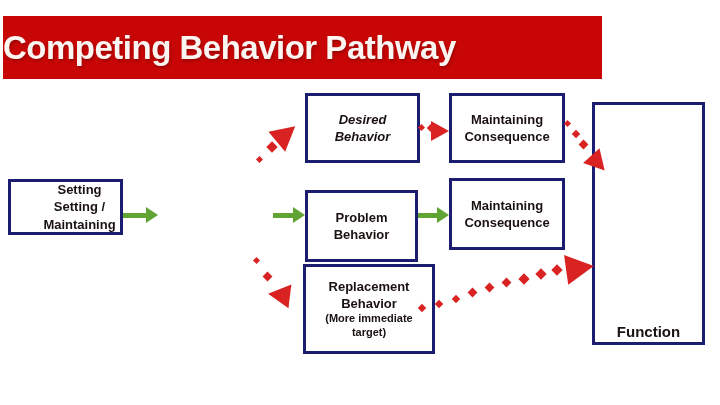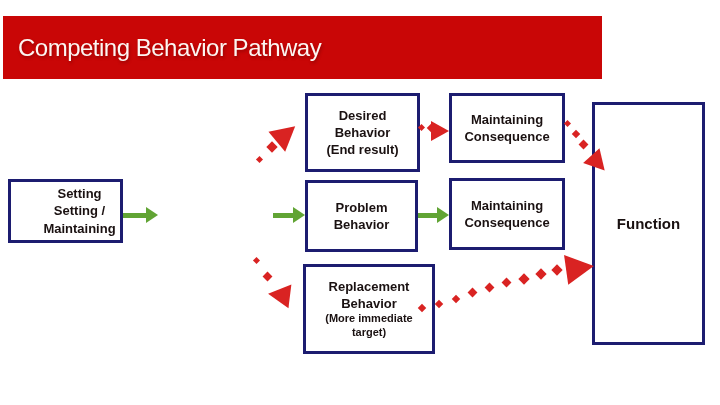--- a/index.html
+++ b/index.html
@@ -8,22 +8,22 @@
     font-family:"Liberation Sans",sans-serif;
   }
   
   .header-bar{
     position:absolute;left:3px;top:16px;width:599px;height:63px;
     background:var(--header-bg,#c90606);
     display:flex;align-items:center;
   }
   .header-title{
     color:var(--header-text,#fcf6f2);
-    font-size:24px;font-weight:400;letter-spacing:-0.5px;
-    padding-left:15px;white-space:nowrap;
+    font-size:33px;font-weight:700;letter-spacing:-0.5px;
+    white-space:nowrap;
     text-shadow:1px 2px 3px rgba(60,0,0,0.35);
   }
   
   .box{
     position:absolute;background:#fff;
     border:3px solid var(--box-border,#1c1c70);
     box-sizing:border-box;
     display:flex;flex-direction:column;align-items:center;justify-content:center;
     text-align:center;
     color:var(--label-text,#1a1111);
@@ -61,34 +61,33 @@
 </style>
 </head>
 <body>
 
 <div class="slide">
 
   <div class="header-bar">
     <div class="header-title">Competing Behavior Pathway</div>
   </div>
 
-  <div class="box" style="left:8px;top:179px;width:115px;height:64px;padding-left:28px;">
+  <div class="box" style="left:8px;top:179px;width:115px;height:56px;padding-left:28px;">
     <div>Setting</div>
     <div>Setting /</div>
     <div>Maintaining</div>
   </div>
 
 
-  <div class="box" style="left:305px;top:93px;width:115px;height:79px;">
+  <div class="box" style="left:305px;top:93px;width:115px;height:70px;font-style:italic;">
     <div>Desired</div>
     <div>Behavior</div>
-    <div>(End result)</div>
   </div>
 
-  <div class="box" style="left:305px;top:180px;width:113px;height:72px;">
+  <div class="box" style="left:305px;top:190px;width:113px;height:72px;">
     <div>Problem</div>
     <div>Behavior</div>
   </div>
 
   <div class="box" style="left:303px;top:264px;width:132px;height:90px;">
     <div>Replacement</div>
     <div>Behavior</div>
     <div class="sub">(More immediate</div>
     <div class="sub">target)</div>
   </div>
@@ -96,21 +95,21 @@
   <div class="box" style="left:449px;top:93px;width:116px;height:70px;">
     <div>Maintaining</div>
     <div>Consequence</div>
   </div>
 
   <div class="box" style="left:449px;top:178px;width:116px;height:72px;">
     <div>Maintaining</div>
     <div>Consequence</div>
   </div>
 
-  <div class="box box-function" style="left:592px;top:102px;width:113px;height:243px;">
+  <div class="box box-function" style="left:592px;top:102px;width:113px;height:243px;justify-content:flex-end;">
     <div>Function</div>
   </div>
 
   <div class="garrow" style="left:123px;top:207px;width:35px;">
     <div class="shaft" style="width:23px;"></div>
     <div class="head"></div>
   </div>
   <div class="garrow" style="left:273px;top:207px;width:32px;">
     <div class="shaft" style="width:20px;"></div>
     <div class="head"></div>

